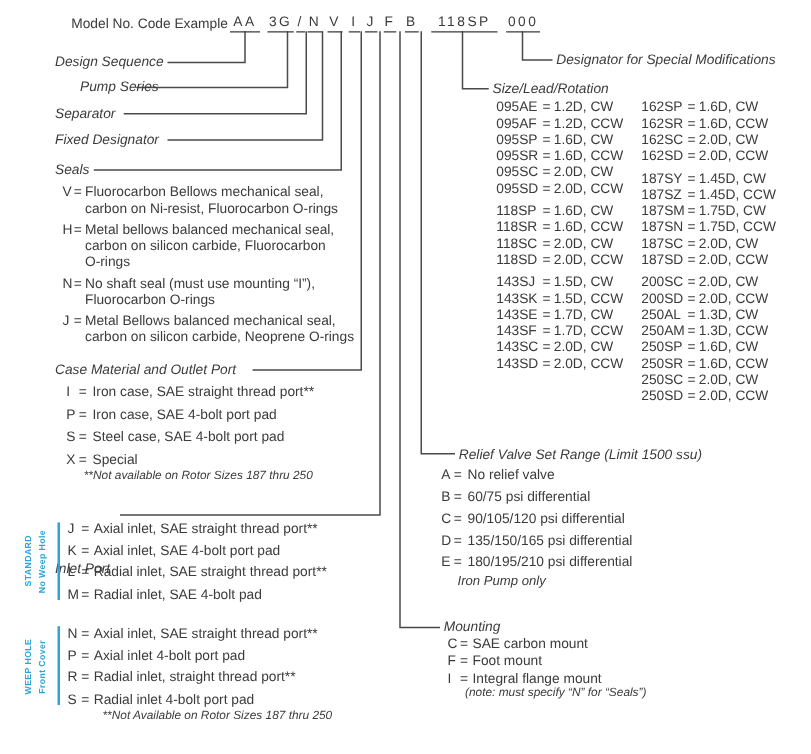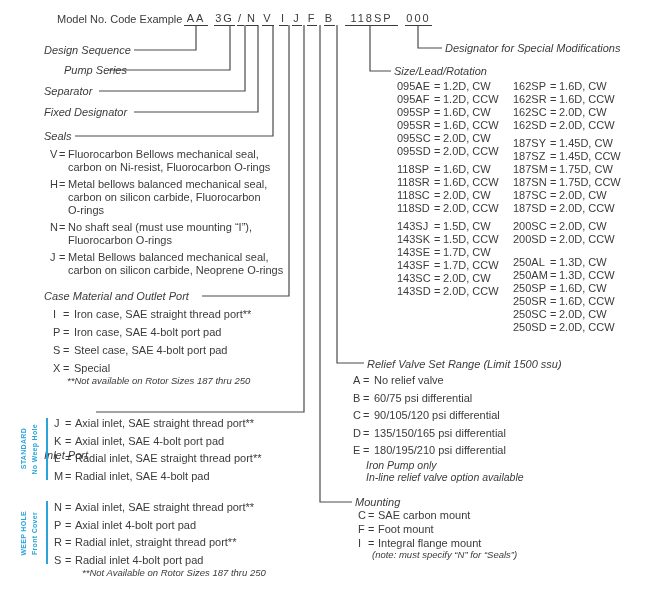--- a/index.html
+++ b/index.html
@@ -27,21 +27,21 @@
   .seal-list .item .eq{flex:0 0 9px;}
   .case-list .item{margin-bottom:5px;}
   .case-list .item .eq{flex:0 0 11px;}
   .inlet-list .item{margin-bottom:4.5px;}
   .inlet-list .item .k{flex:0 0 11px;}
   .relief-list .item{margin-bottom:4.5px;}
   .relief-list .item .eq{flex:0 0 11px;}
   .mount-list .item{margin-bottom:1px;}
   .size-col{line-height:13px;}
   .size-group{margin-bottom:5px;}
-  #size-col2 .size-group:nth-child(3){margin-bottom:10px;}
+  #size-col2 .size-group:nth-child(3){margin-bottom:0;}
   .size-row{display:flex;white-space:nowrap;}
   .size-row .c{flex:0 0 37px;}
   .size-row .eq{flex:0 0 9px;}
   .fnote{font-style:italic;font-size:9.5px;white-space:nowrap;line-height:12px;}
   .inote{font-style:italic;font-size:10.5px;white-space:nowrap;line-height:12px;}
   .vwrap{display:flex;gap:1px;align-items:center;justify-content:center;}
   .vlabel{
     display:inline-block;writing-mode:vertical-rl;transform:rotate(180deg);
     font-size:7px;font-weight:bold;letter-spacing:0.3px;line-height:10px;
     text-align:center;white-space:nowrap;
@@ -414,21 +414,20 @@
         <span class="eq">=</span>
         <span class="d">135/150/165 psi differential</span>
       </div>
       <div class="item">
         <span class="k">E</span>
         <span class="eq">=</span>
         <span class="d">180/195/210 psi differential</span>
       </div>
     </div>
   <div class="abs z inote" style="left:366px;top:459px;">Iron Pump only</div>
-  <div class="abs z inote" style="left:366px;top:471px;">In-line relief valve option available</div>
 
   <div class="abs lbl z" style="left:355px;top:496px;">Mounting</div>
   <div class="abs z mount-list" id="mounting-items" style="left:358px;top:509px;width:240px;">
       <div class="item">
         <span class="k">C</span>
         <span class="eq">=</span>
         <span class="d">SAE carbon mount</span>
       </div>
       <div class="item">
         <span class="k">F</span>

